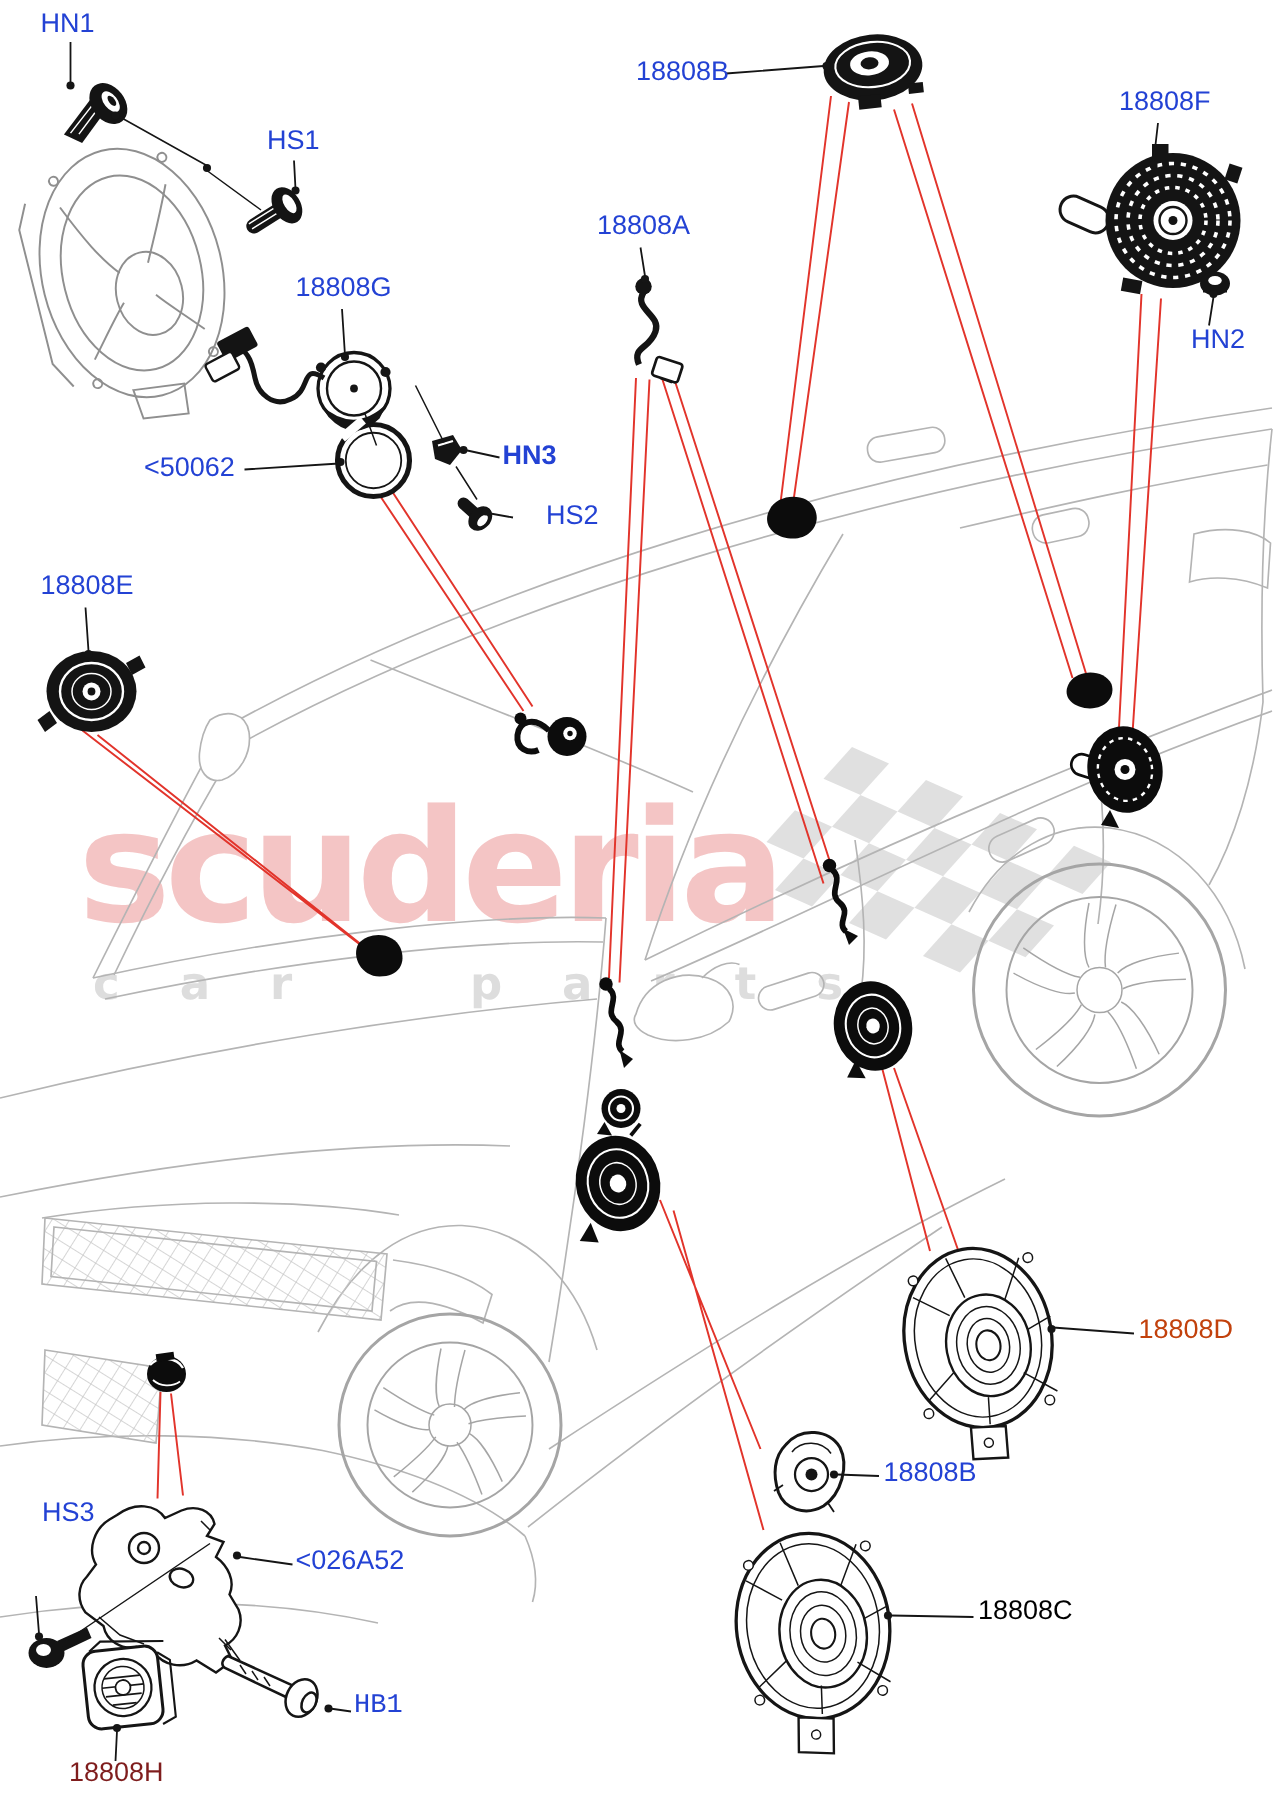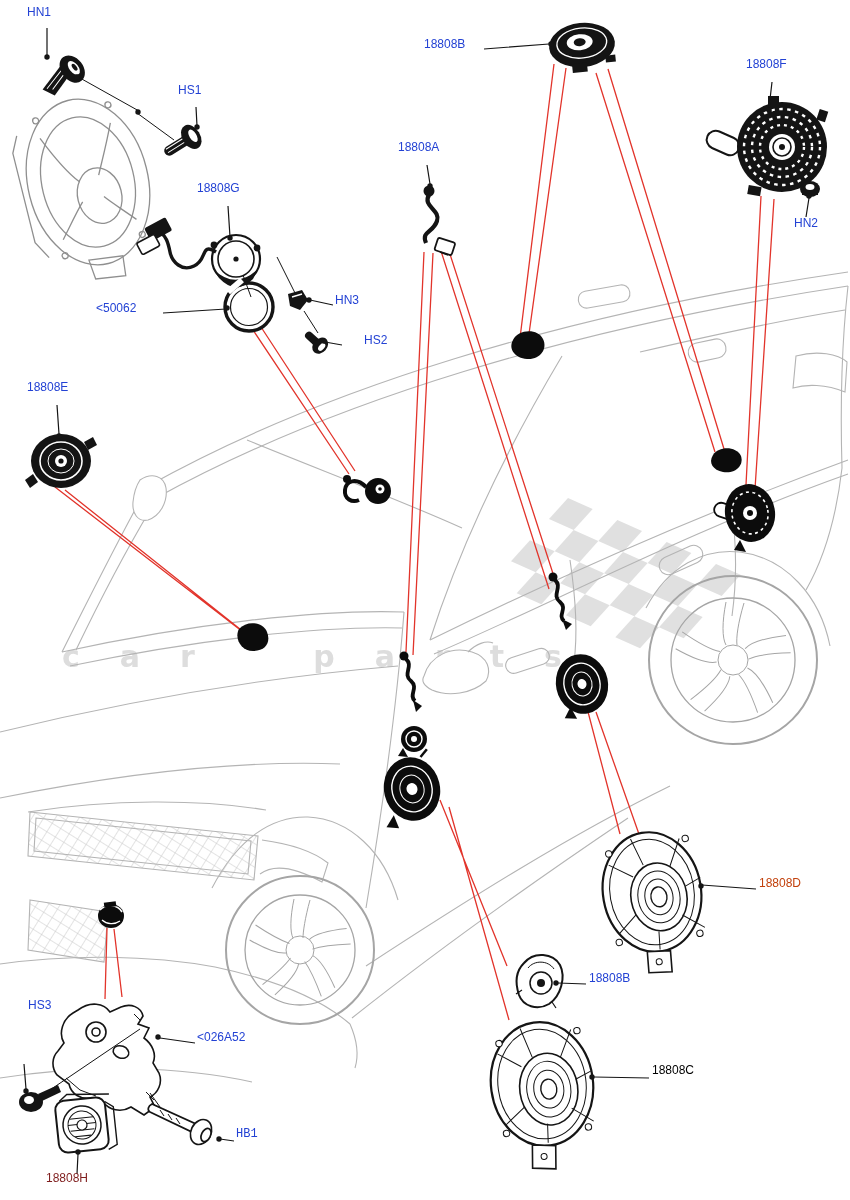--- a/index.html
+++ b/index.html
@@ -5,28 +5,29 @@
   html,body{margin:0;padding:0;background:#fff;}
   #stage{position:relative;width:850px;height:1200px;background:#ffffff;overflow:hidden;
          font-family:"Liberation Sans", sans-serif;}
   #wm-brand{position:absolute;left:52px;top:526px;font-family:"DejaVu Sans",sans-serif;
             font-weight:bold;font-size:104px;line-height:1;letter-spacing:-4px;z-index:0;
             user-select:none;}
   #wm-tagline{position:absolute;left:62px;top:642px;font-family:"DejaVu Sans",sans-serif;
             font-weight:bold;font-size:30px;line-height:1;letter-spacing:40px;word-spacing:28px;
             z-index:0;user-select:none;}
   svg#diagram{position:absolute;left:0;top:0;z-index:1;}
-  .label{position:absolute;font-size:12px;line-height:1.1;white-space:nowrap;z-index:2;
+  .label{position:absolute;font-size:18px;line-height:1.1;white-space:nowrap;z-index:2;
          cursor:pointer;}
 </style>
 </head>
 <body>
 
 <div id="stage">
 
+  <div id="wm-brand" style="color: rgb(244, 197, 197);">scuderia</div>
   <div id="wm-tagline" style="color: rgb(221, 221, 221);">car parts</div>
 
   <svg id="diagram" width="850" height="1200" viewBox="0 0 850 1200">
 
     <defs>
       <pattern id="mesh" patternUnits="userSpaceOnUse" width="10" height="10" patternTransform="rotate(32)">
         <path d="M0,0 L10,0 M0,0 L0,10" stroke="#c7c7c7" stroke-width="1" fill="none"></path>
       </pattern>
     </defs>
 
@@ -406,21 +407,21 @@
       <circle cx="138" cy="112" r="2.7"></circle>
         <circle cx="77" cy="77" r="2.7"></circle>
     </g>
   </svg>
 
   <div id="labels">
       <div class="label" style="left: 27px; top: 6px; color: rgb(35, 66, 212);">HN1</div>
       <div class="label" style="left: 178px; top: 84px; color: rgb(35, 66, 212);">HS1</div>
       <div class="label" style="left: 197px; top: 182px; color: rgb(35, 66, 212);">18808G</div>
       <div class="label" style="left: 96px; top: 302px; color: rgb(35, 66, 212);">&lt;50062</div>
-      <div class="label" style="left: 335px; top: 294px; color: rgb(35, 66, 212);">HN3</div>
+      <div class="label" style="left: 335px; top: 294px; color: rgb(35, 66, 212); font-weight: bold;">HN3</div>
       <div class="label" style="left: 344px; top: 334px; color: rgb(35, 66, 212); margin-left: 20px;">HS2</div>
       <div class="label" style="left: 27px; top: 381px; color: rgb(35, 66, 212);">18808E</div>
       <div class="label" style="left: 398px; top: 141px; color: rgb(35, 66, 212);">18808A</div>
       <div class="label" style="left: 424px; top: 38px; color: rgb(35, 66, 212);">18808B</div>
       <div class="label" style="left: 746px; top: 58px; color: rgb(35, 66, 212);">18808F</div>
       <div class="label" style="left: 794px; top: 217px; color: rgb(35, 66, 212);">HN2</div>
       <div class="label" style="left: 759px; top: 877px; color: #c2410c;">18808D</div>
       <div class="label" style="left: 589px; top: 972px; color: rgb(35, 66, 212);">18808B</div>
       <div class="label" style="left: 652px; top: 1064px; color: #000000;">18808C</div>
       <div class="label" style="left: 197px; top: 1031px; color: rgb(35, 66, 212);">&lt;026A52</div>

